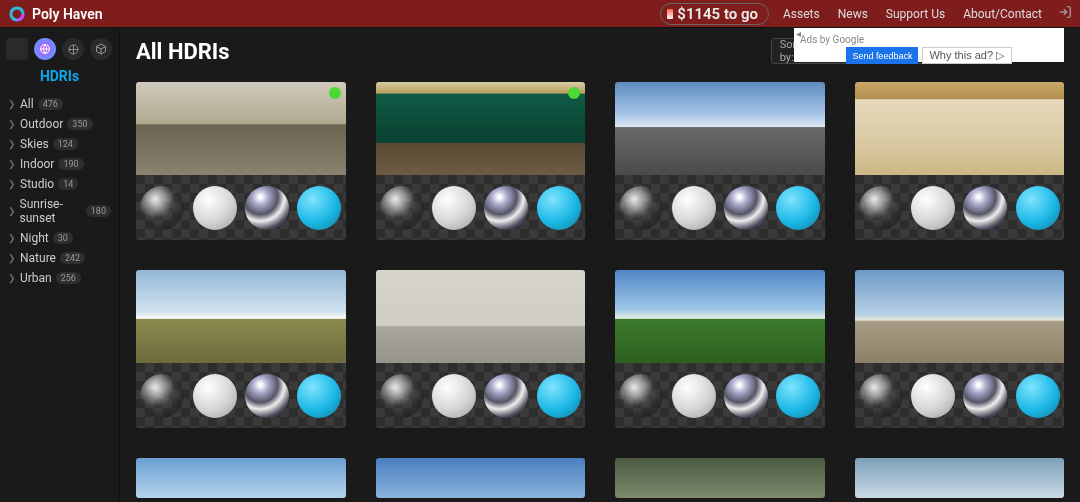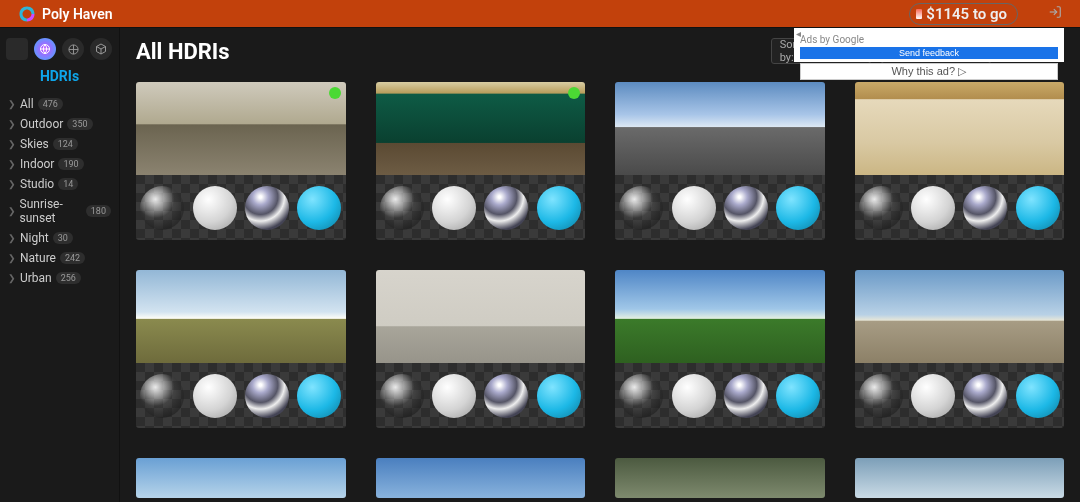--- a/index.html
+++ b/index.html
@@ -11,22 +11,22 @@
     width: 1080px;
     height: 502px;
     overflow: hidden;
     position: relative;
   }
   
   .topbar {
     display: flex;
     align-items: center;
     height: 28px;
-    padding: 0 18px;
-    background: #c2410c;
+    padding: 0 8px;
+    background: #7f1d1d;
     border-bottom: 1px solid #111;
   }
   .logo {
     display: flex;
     align-items: center;
     gap: 6px;
     font-weight: 600;
     font-size: 14px;
     color: #fff;
   }
@@ -87,21 +87,21 @@
     background:transparent; border:none; outline:none; color:#ddd; font-size:12px; width:100%;
   }
   .result-count { margin-left:14px; color:#bbb; font-size:12px; }
   
   .ad-box {
     position:absolute; top:0; right:16px;
     width:270px; height:34px; background:#fff; color:#555;
     font-size:10px; padding:2px 6px;
   }
   .ad-title { text-align:left; font-size:10px; color:#888; margin-top:4px;}
-  .ad-btns { display:flex; gap:4px; justify-content:center; margin-top:2px;flex-direction:column;}
+  .ad-btns { display:flex; gap:4px; justify-content:center; margin-top:2px;}
   .ad-btn-blue { background:#1a73e8; color:#fff; padding:1px 6px; font-size:9px; border:none;}
   .ad-btn-white { background:#fff; border:1px solid #ccc; padding:1px 6px; font-size:11px; color:#555;}
   
   .grid {
     display:grid;
     grid-template-columns: repeat(4, 1fr);
     gap:30px 30px;
     padding-bottom:10px;
   }
   .card { position:relative; border-radius:3px; overflow:hidden; cursor:pointer; }
@@ -140,20 +140,26 @@
       <path d="M12 2 C6 2 2 6 2 12 C2 18 6 22 12 22 L12 18 C9 18 6 15 6 12 C6 9 9 6 12 6 C15 6 18 9 18 12 L22 12 C22 6 18 2 12 2 Z" fill="#2fb5d8"></path>
       <path d="M12 22 C18 22 22 18 22 12 L18 12 C18 15 15 18 12 18 Z" fill="#c94bff"></path>
     </svg>
     <span>Poly Haven</span>
   </div>
   <div class="top-spacer"></div>
   <div class="patreon-pill">
     <span class="patreon-bar"></span>
     <span style="font-weight:600">$1145 to go</span>
   </div>
+  <div class="nav-links">
+    <span class="nav-link">Assets</span>
+    <span class="nav-link">News</span>
+    <span class="nav-link">Support Us</span>
+    <span class="nav-link">About/Contact</span>
+  </div>
   <span class="login">
     <svg width="14" height="14" viewBox="0 0 24 24" fill="none" stroke="#aaa" stroke-width="2">
         <path d="M15 3h4a2 2 0 0 1 2 2v14a2 2 0 0 1-2 2h-4"></path>
         <polyline points="10 17 15 12 10 7"></polyline>
         <line x1="15" y1="12" x2="3" y2="12"></line>
       </svg>
   </span>
 </div>
 
 <div class="layout">

